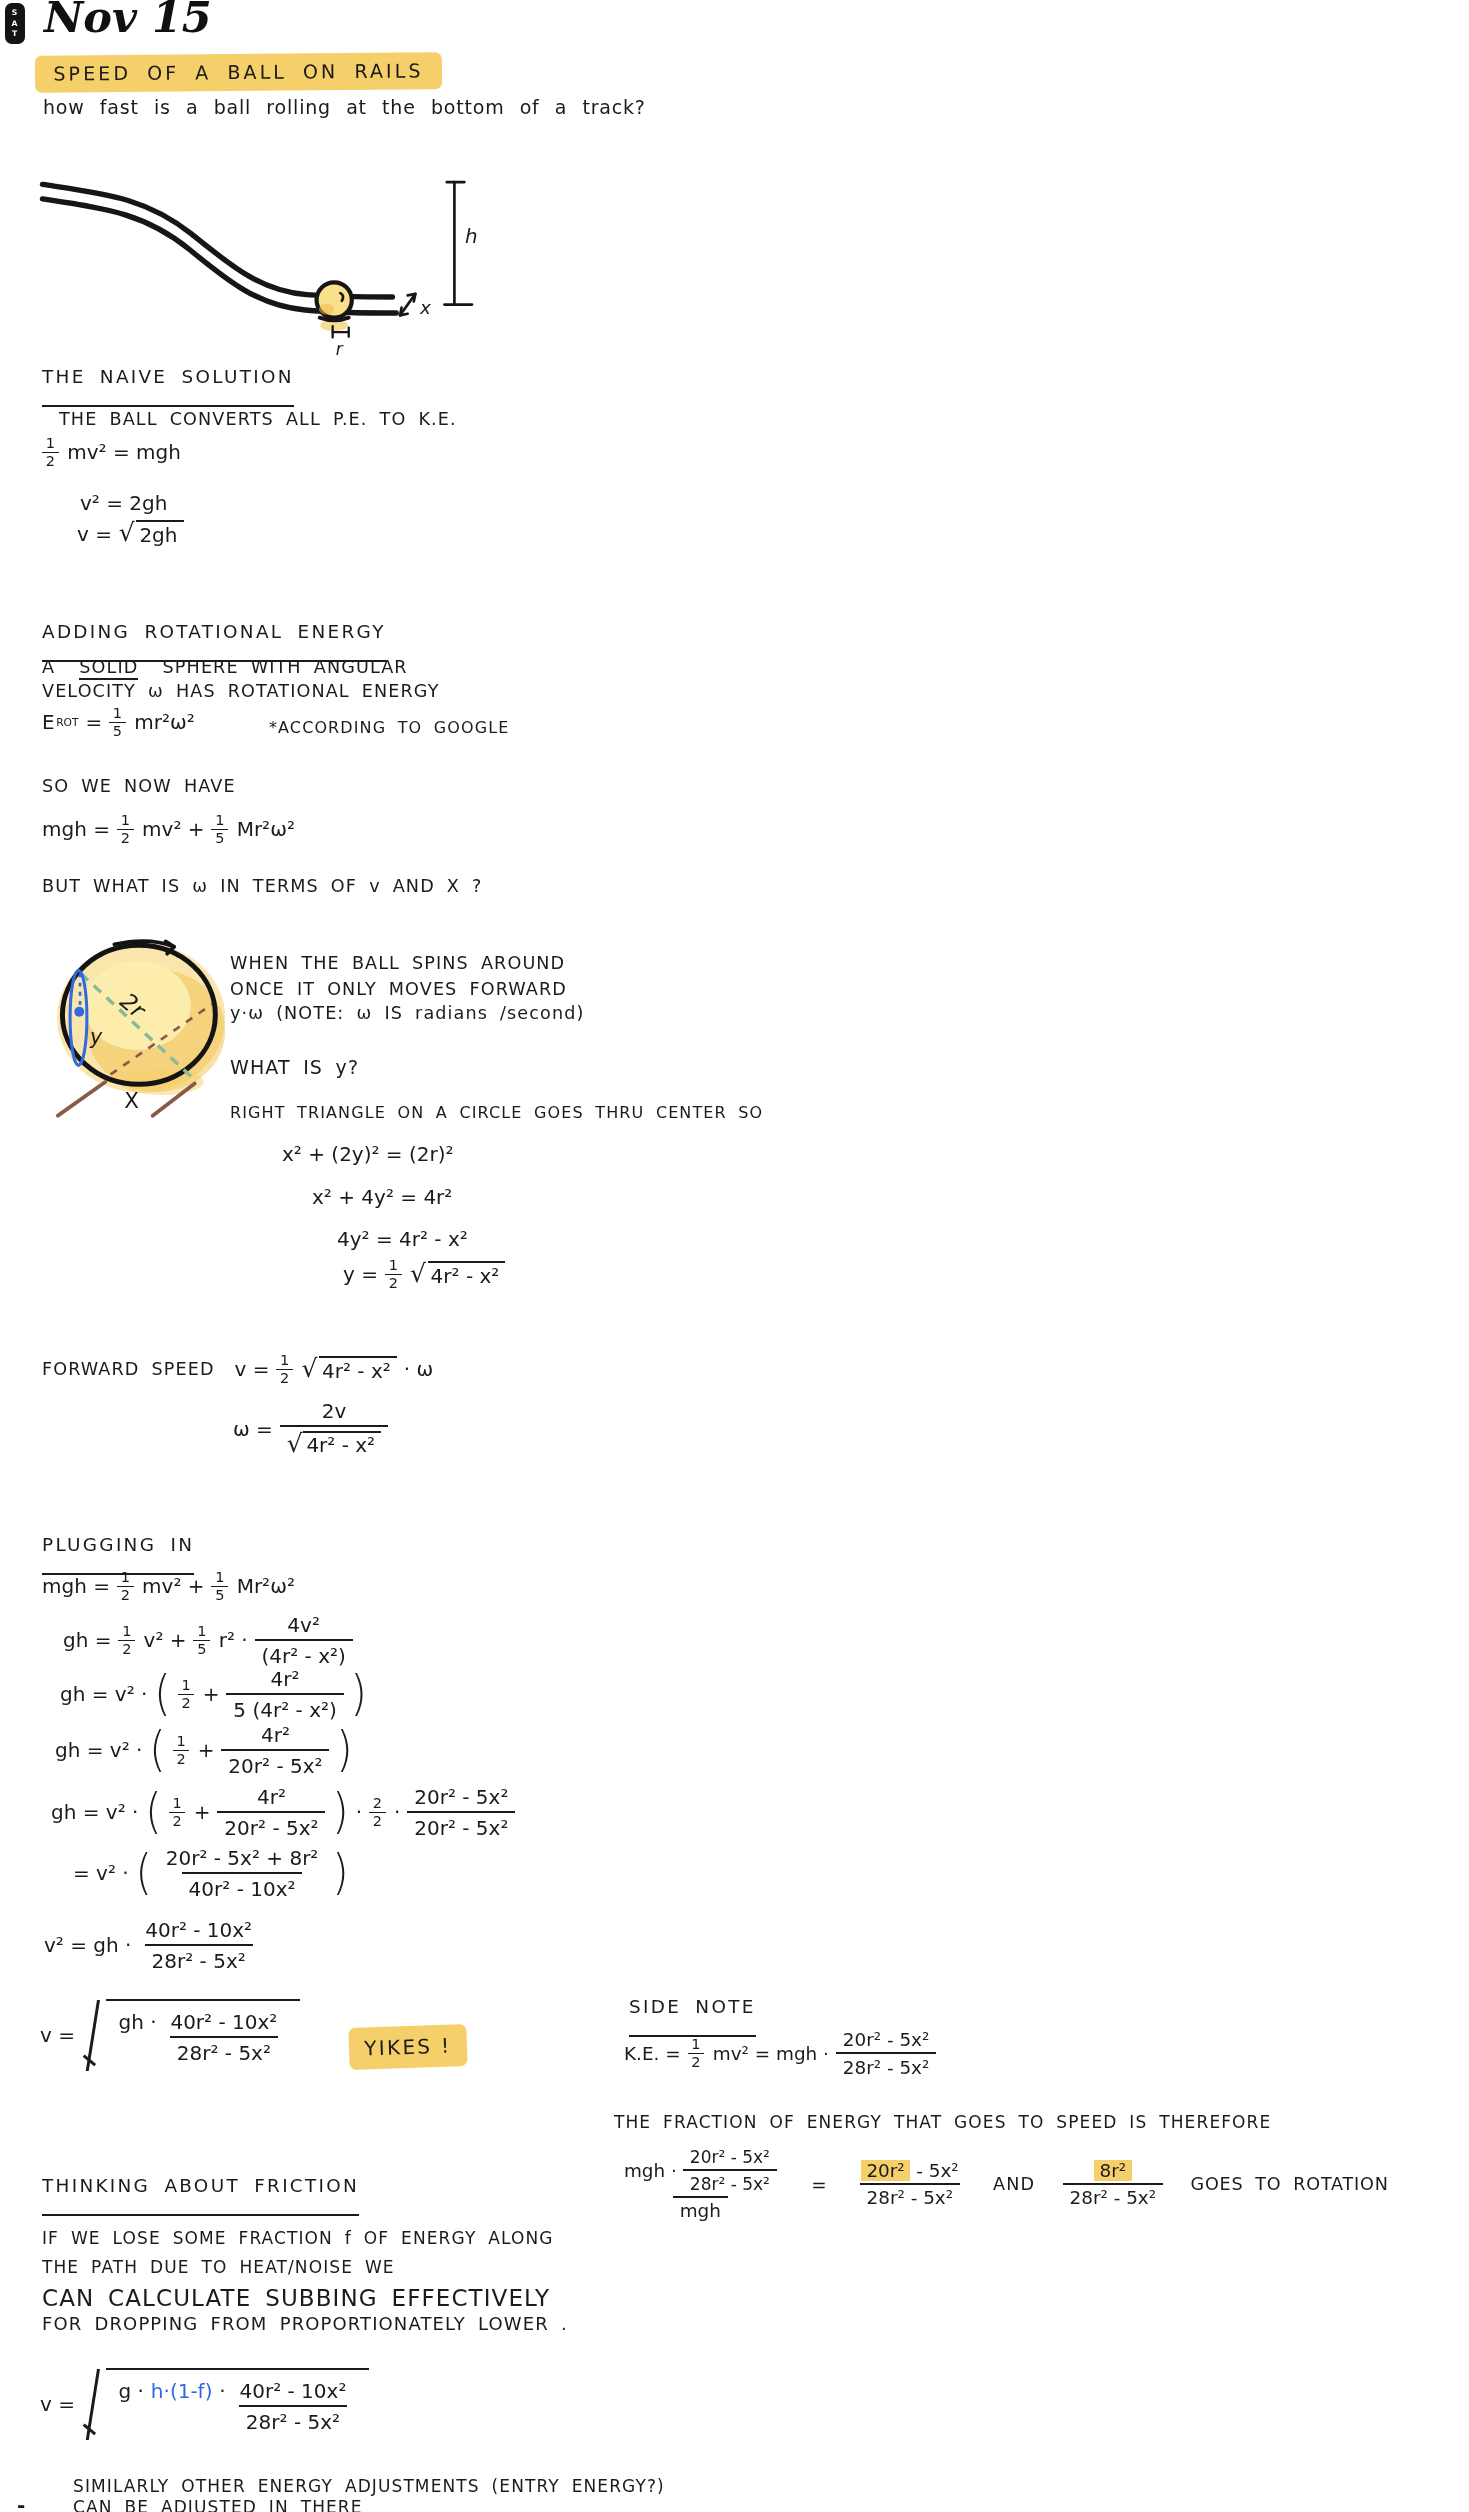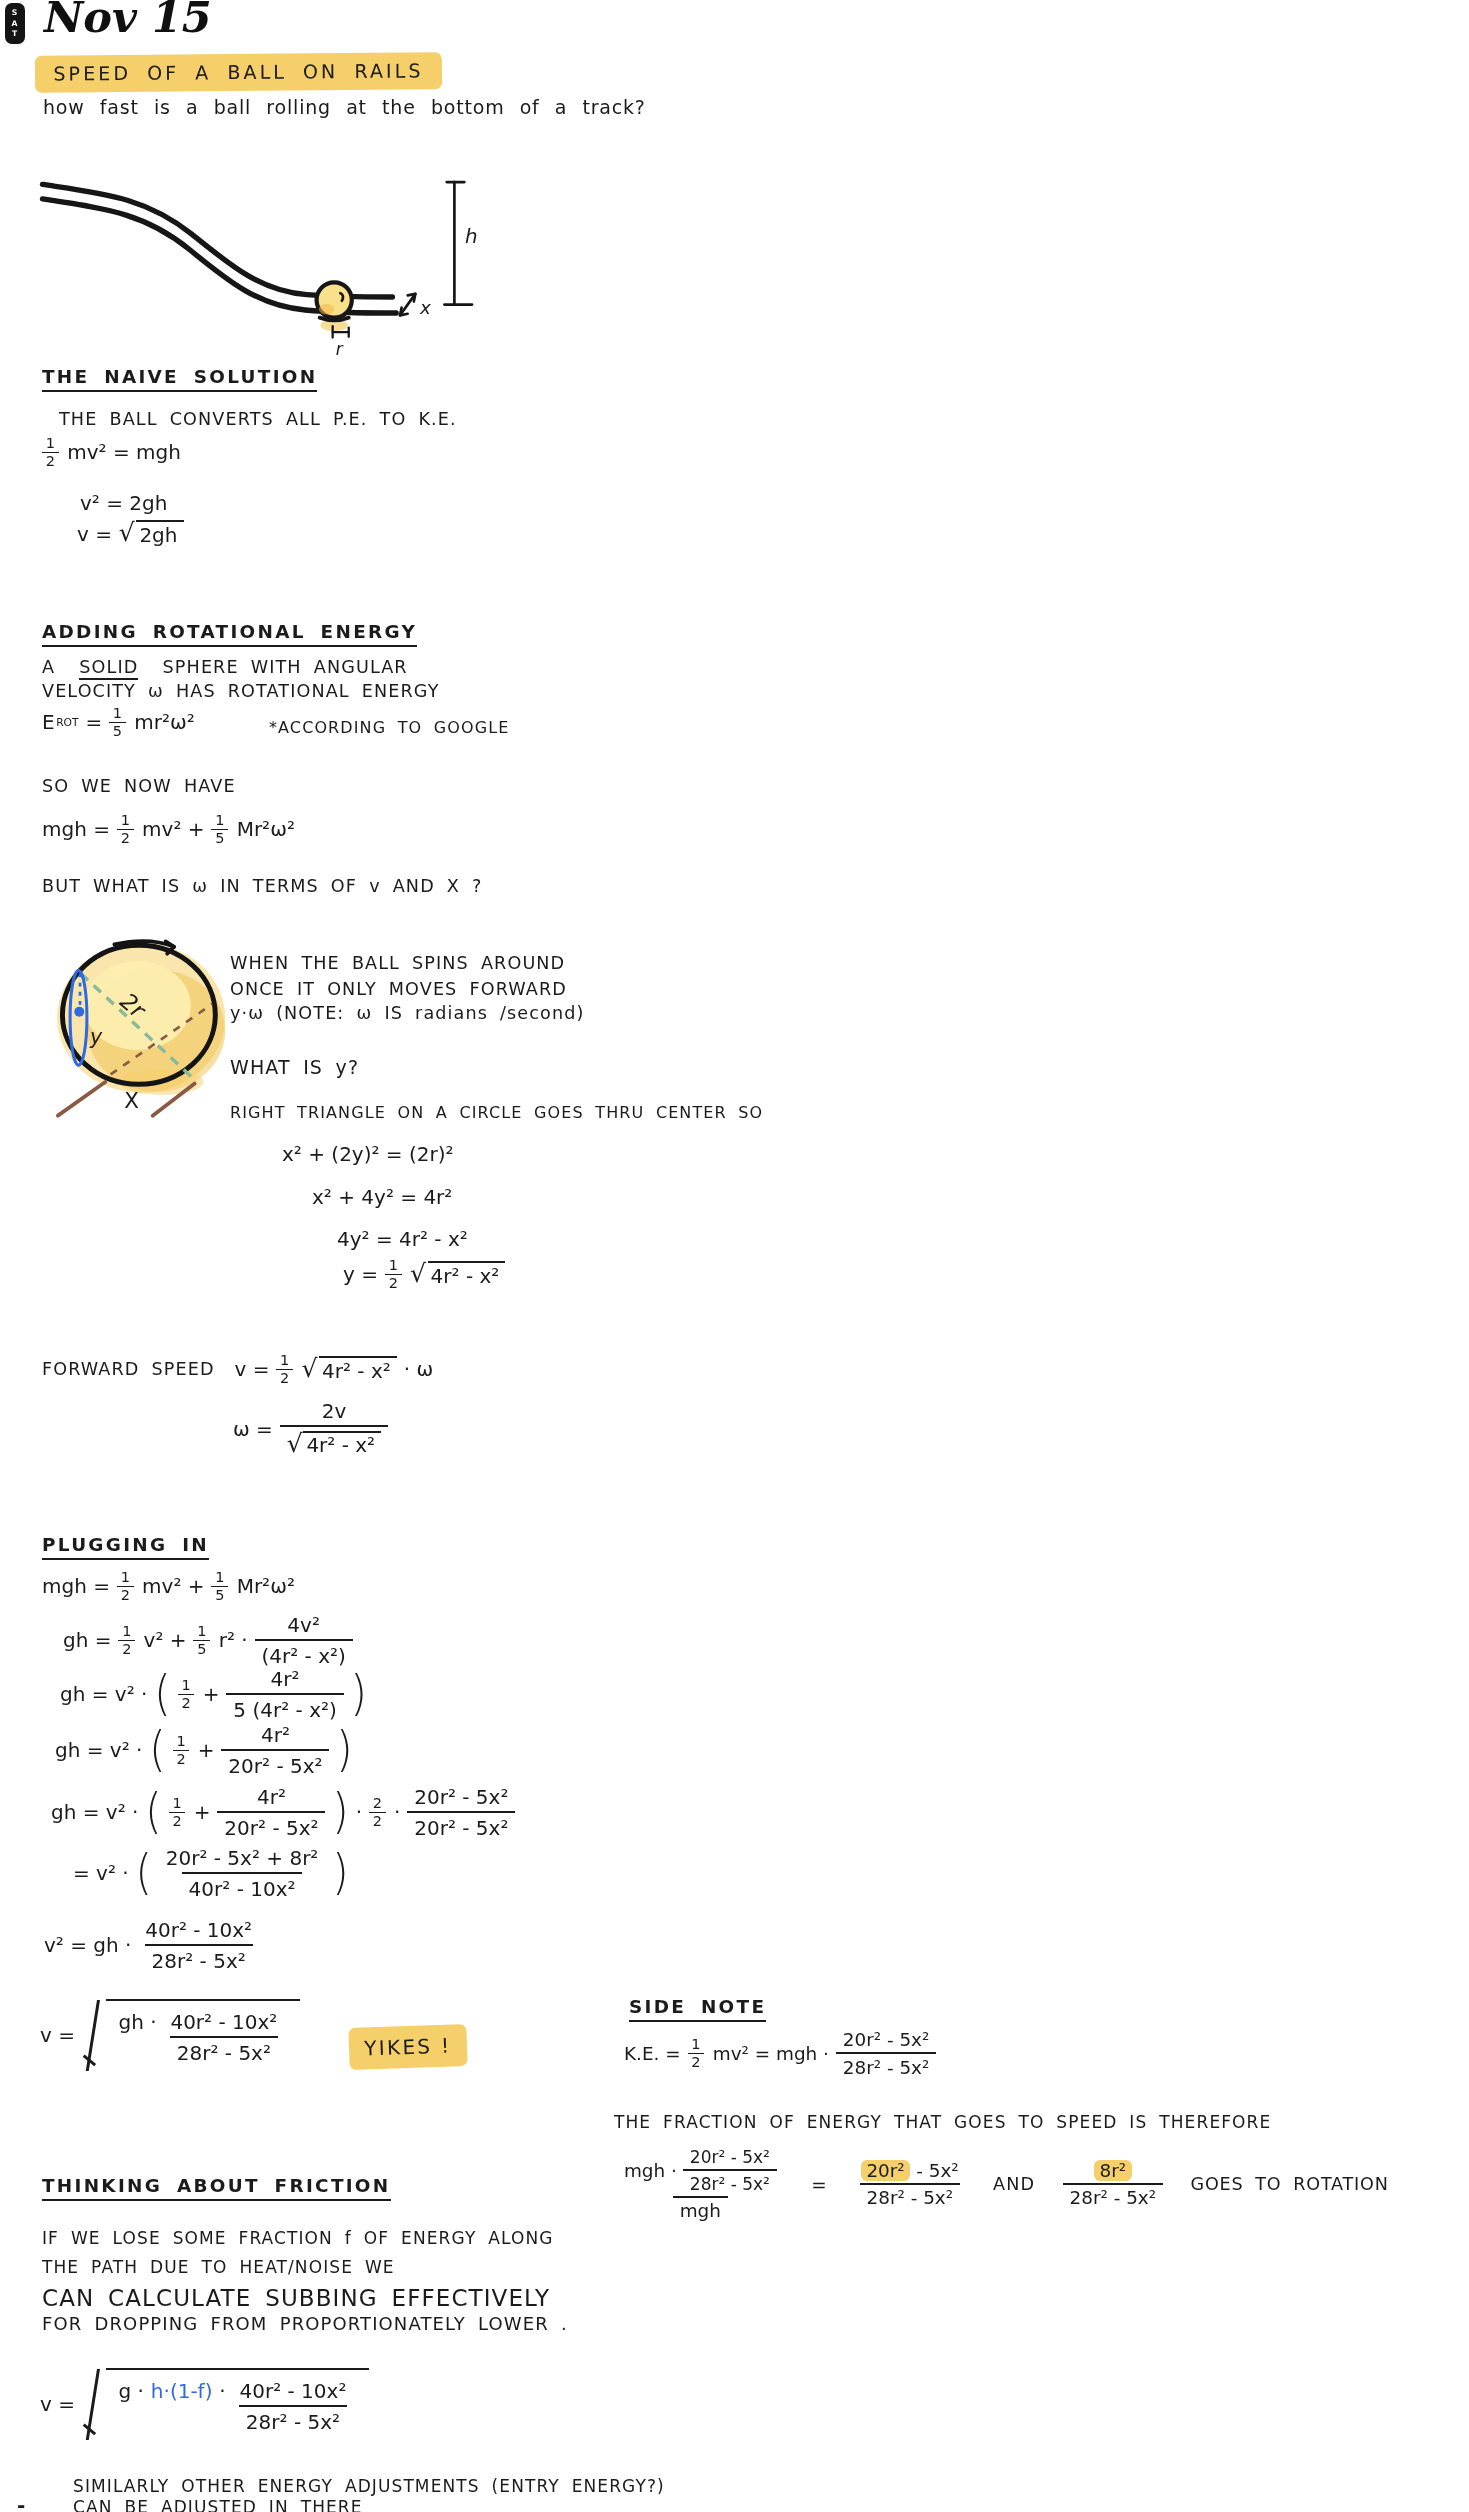--- a/index.html
+++ b/index.html
@@ -13,41 +13,41 @@
          display:flex;align-items:center;justify-content:center;
          font-size:7.7px;font-weight:700;letter-spacing:1.5px;}
   .date{position:absolute;left:44px;top:-7.7px;font-family:"DejaVu Serif",serif;font-style:italic;
         font-weight:700;font-size:43px;color:#101010;white-space:nowrap;}
   .mark{position:absolute;background:var(--hl);border-radius:6.9px;}
   #title-mark{left:35px;top:54px;padding:6.9px 18.4px 8.4px;transform:rotate(-0.5deg);}
   #title-mark span{font-size:19px;letter-spacing:3.1px;word-spacing:6.9px;}
   #yikes{left:349px;top:2026px;padding:9.2px 15.3px;transform:rotate(-2deg);
          font-size:20px;letter-spacing:2.3px;white-space:nowrap;}
   .hw{position:absolute;font-size:17.6px;letter-spacing:1.1px;word-spacing:5.4px;white-space:nowrap;}
-  .heading{border-bottom:2.3px solid var(--ink);padding-bottom:3px;letter-spacing:2.3px;word-spacing:6.1px;font-size:18.4px;font-weight:bold;}
+  .heading{border-bottom:2.3px solid var(--ink);padding-bottom:18px;letter-spacing:2.3px;word-spacing:6.1px;font-size:18.4px;}
   .u{border-bottom:2.3px solid var(--ink);padding-bottom:0.8px;}
   .lc{font-size:19px;letter-spacing:0.8px;word-spacing:8.4px;}
   .eq{position:absolute;display:flex;align-items:center;gap:6.9px;font-size:20px;white-space:nowrap;}
   .fr{display:inline-flex;flex-direction:column;align-items:center;text-align:center;}
   .fr .n{display:flex;align-items:center;gap:6.1px;padding:0 6.9px 2.3px;}
   .fr .d{display:flex;align-items:center;gap:6.1px;border-top:2.3px solid var(--ink);padding:2.3px 6.9px 0;}
   .fr.sm{font-size:14.5px;line-height:1;margin-right:1.5px;}
   .fr.sm .n{padding:0 3.8px 1.5px;}
   .fr.sm .d{border-top-width:1.9px;padding:0.8px 3.8px 0;}
   .fr.sm2{font-size:17px;}
   .rsym{font-size:1.25em;margin-right:-5.4px;transform:translateY(-1.5px);}
   .ol{display:inline-flex;align-items:center;gap:6.1px;border-top:2.3px solid var(--ink);padding:0.8px 6.1px 0 3.1px;}
   .root{position:relative;display:inline-flex;gap:6.9px;border-top:2.7px solid var(--ink);
         padding:9.2px 15.3px 6.1px 12.2px;margin-left:24.5px;}
   .root:before{content:"";position:absolute;left:-9.2px;top:-1.5px;height:calc(100% + 1.5px);width:2.7px;
         background:var(--ink);transform:skewX(-9deg);transform-origin:top center;}
   .root:after{content:"";position:absolute;left:-24px;bottom:9.2px;width:15.3px;height:2.7px;
         background:var(--ink);transform:rotate(40deg);}
   .bp{font-size:210%;font-weight:300;line-height:0;transform:scaleY(1.15);}
-  .hl{background:var(--hl);border-radius:6px;padding:0 5.4px;text-align:right;}
+  .hl{background:var(--hl);border-radius:0;padding:0 5.4px;text-align:right;}
   .blue{color:var(--blue);}
   .fig{position:absolute;}
   svg text{font-family:"DejaVu Sans",sans-serif;fill:var(--ink);}
 </style>
 </head>
 <body>
 
 <div id="page">
 
   <div class="badge">SAT</div>

